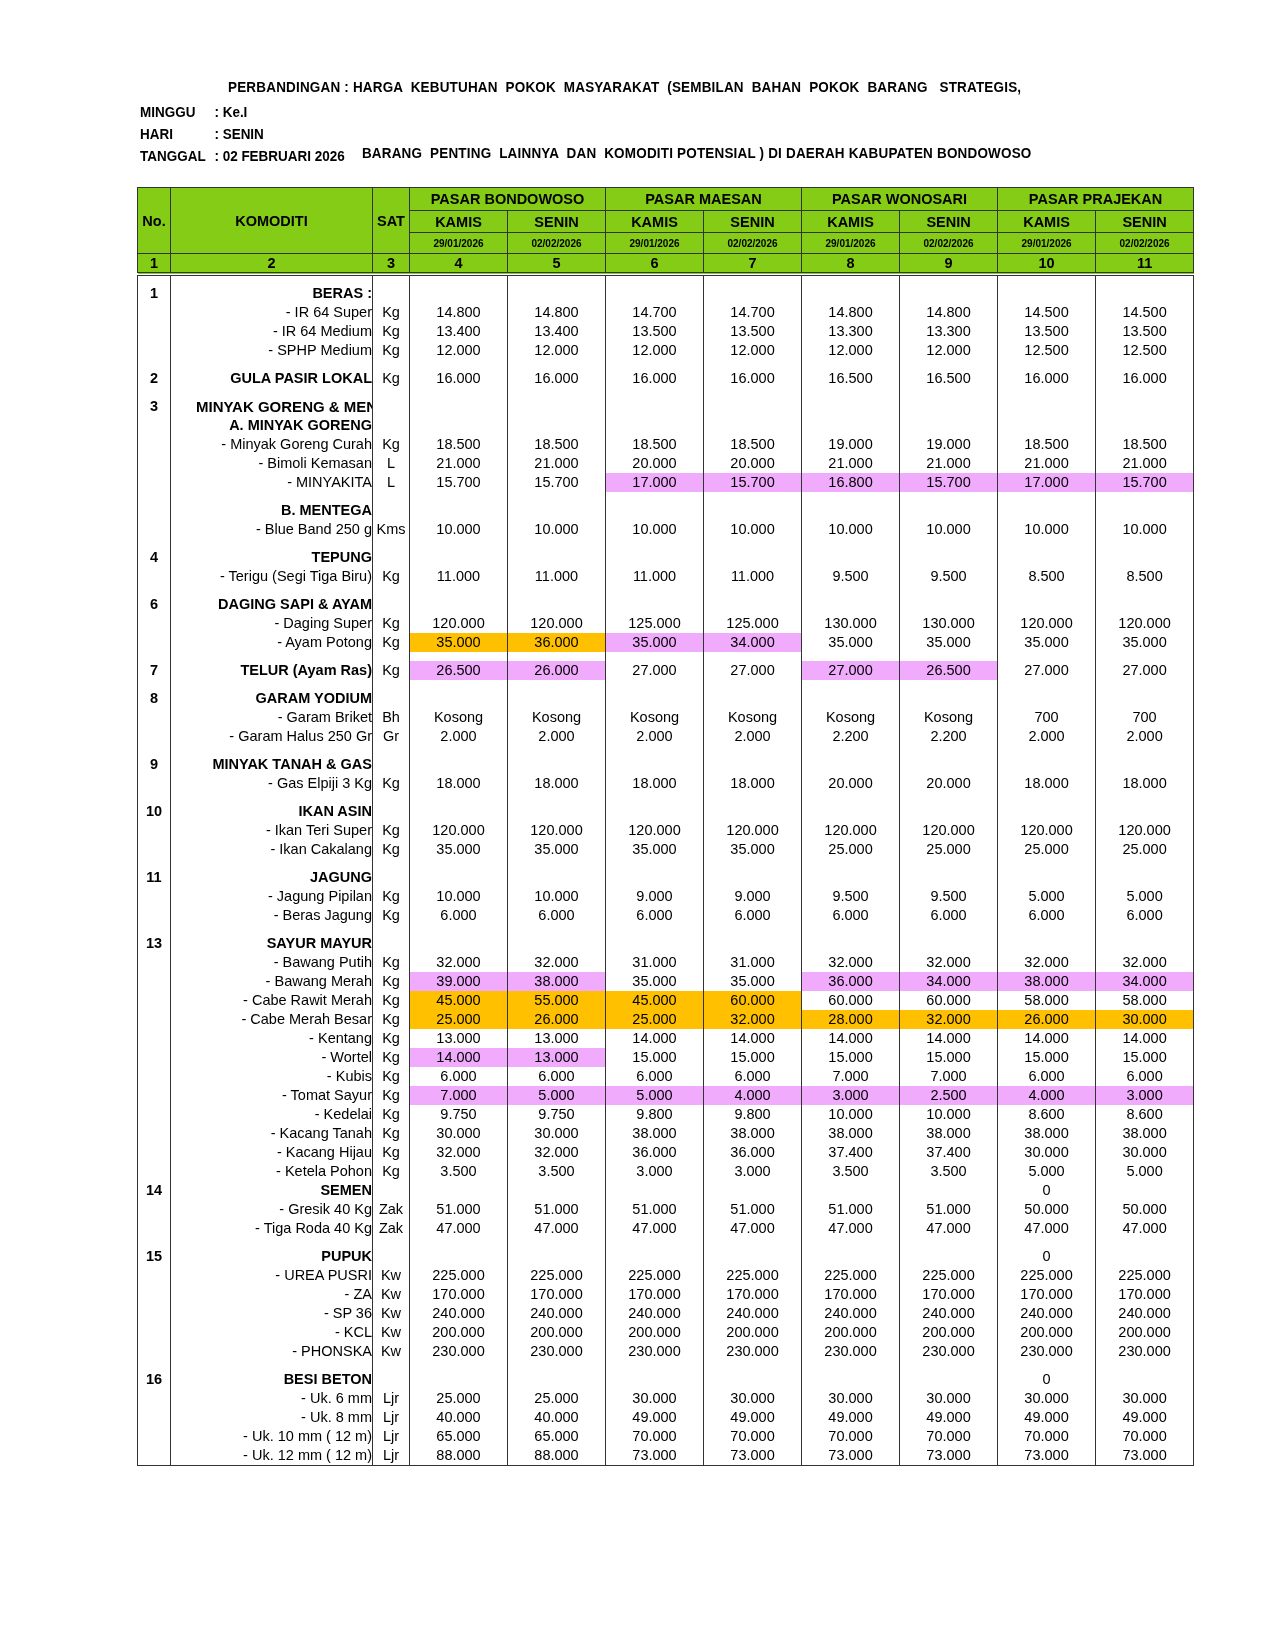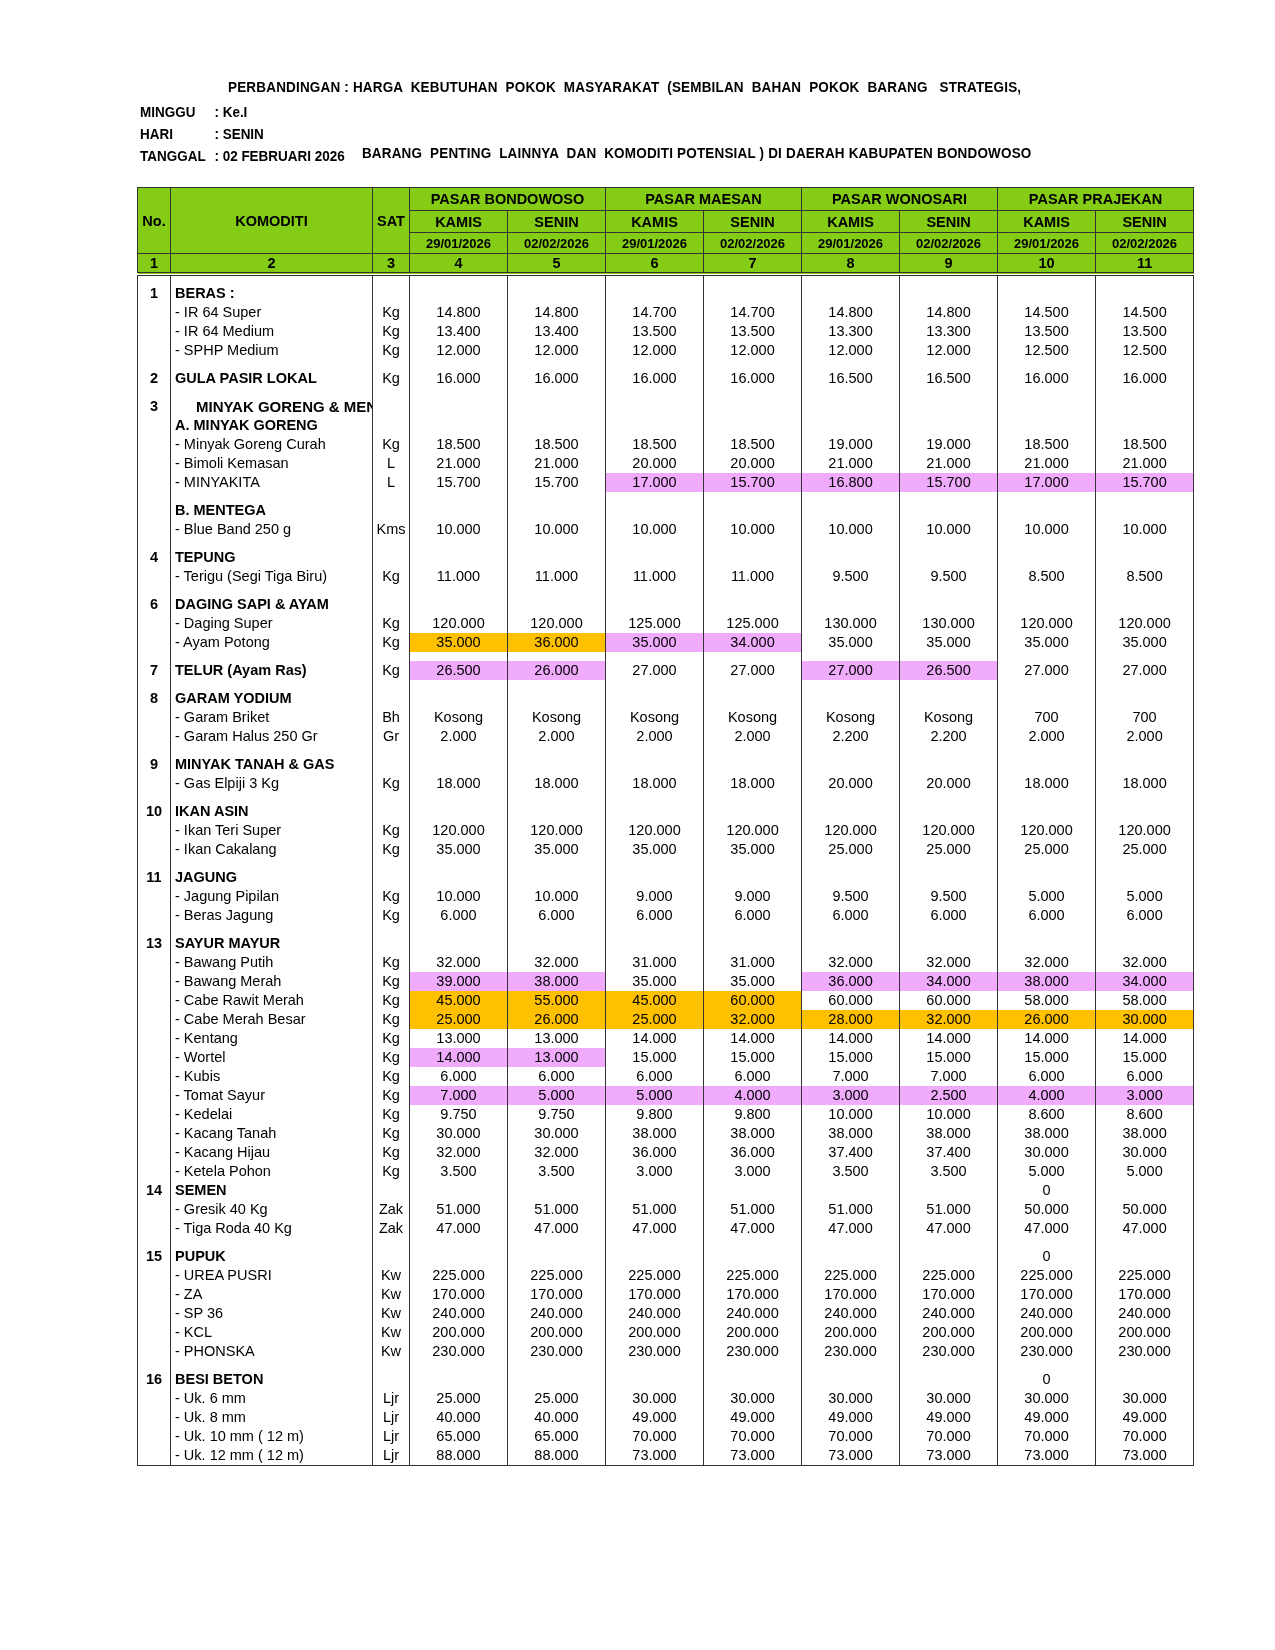--- a/index.html
+++ b/index.html
@@ -8,25 +8,25 @@
   .title .l2 { padding-left:144px; }
   .meta { position:absolute; left:140px; top:101px; font-weight:bold; font-size:14.5px; line-height:22px; transform:scaleX(0.93); transform-origin:left top; }
   .meta .row { display:flex; }
   .meta .k { width:80px; }
   table.main { position:absolute; left:137px; top:187px; border-collapse:collapse; table-layout:fixed; width:1056px; }
   table.main td, table.main th { padding:0; font-size:14.5px; }
   col.c-no { width:33px; } col.c-kom { width:202px; } col.c-sat { width:37px; } col.c-val { width:98px; }
   thead th { background:#84cc16; border:1.5px solid #333; font-weight:bold; text-align:center; font-size:14.5px; }
   thead .hdr1 th { height:22px; }
   thead .hdr2 th { height:21px;margin-top:35px; }
-  thead .hdr3 th { height:20px; font-size:13px; }
+  thead .hdr3 th { height:20px; font-size:10px; }
   thead .hdr4 th { height:18px; border-bottom:4px double #333; }
   tbody td { border-left:1.5px solid #333; border-right:1.5px solid #333; height:19px; line-height:19px; vertical-align:middle; }
   tbody td.no { text-align:center; font-weight:bold; }
-  tbody td.kom { padding-left:4px; white-space:nowrap; overflow:hidden; }
+  tbody td.kom { padding-left:4px; white-space:nowrap; overflow:hidden;text-align:right; }
   tbody td.sat { text-align:center; }
   tbody td.v { text-align:center; }
   tbody tr.cat td.kom { font-weight:bold; }
   tbody tr.cat-small td.kom { font-weight:bold; font-size:15px;padding-left:25px; }
   tbody tr.sub td.kom { font-weight:bold; }
   tbody tr.gap td { height:9px; }
   tbody tr.first td { padding-top:8px; }
   tbody tr.last td { border-bottom:1.5px solid #333; }
   td.g { background:#f0abfc; }
   td.o { background:#ffc000; }

